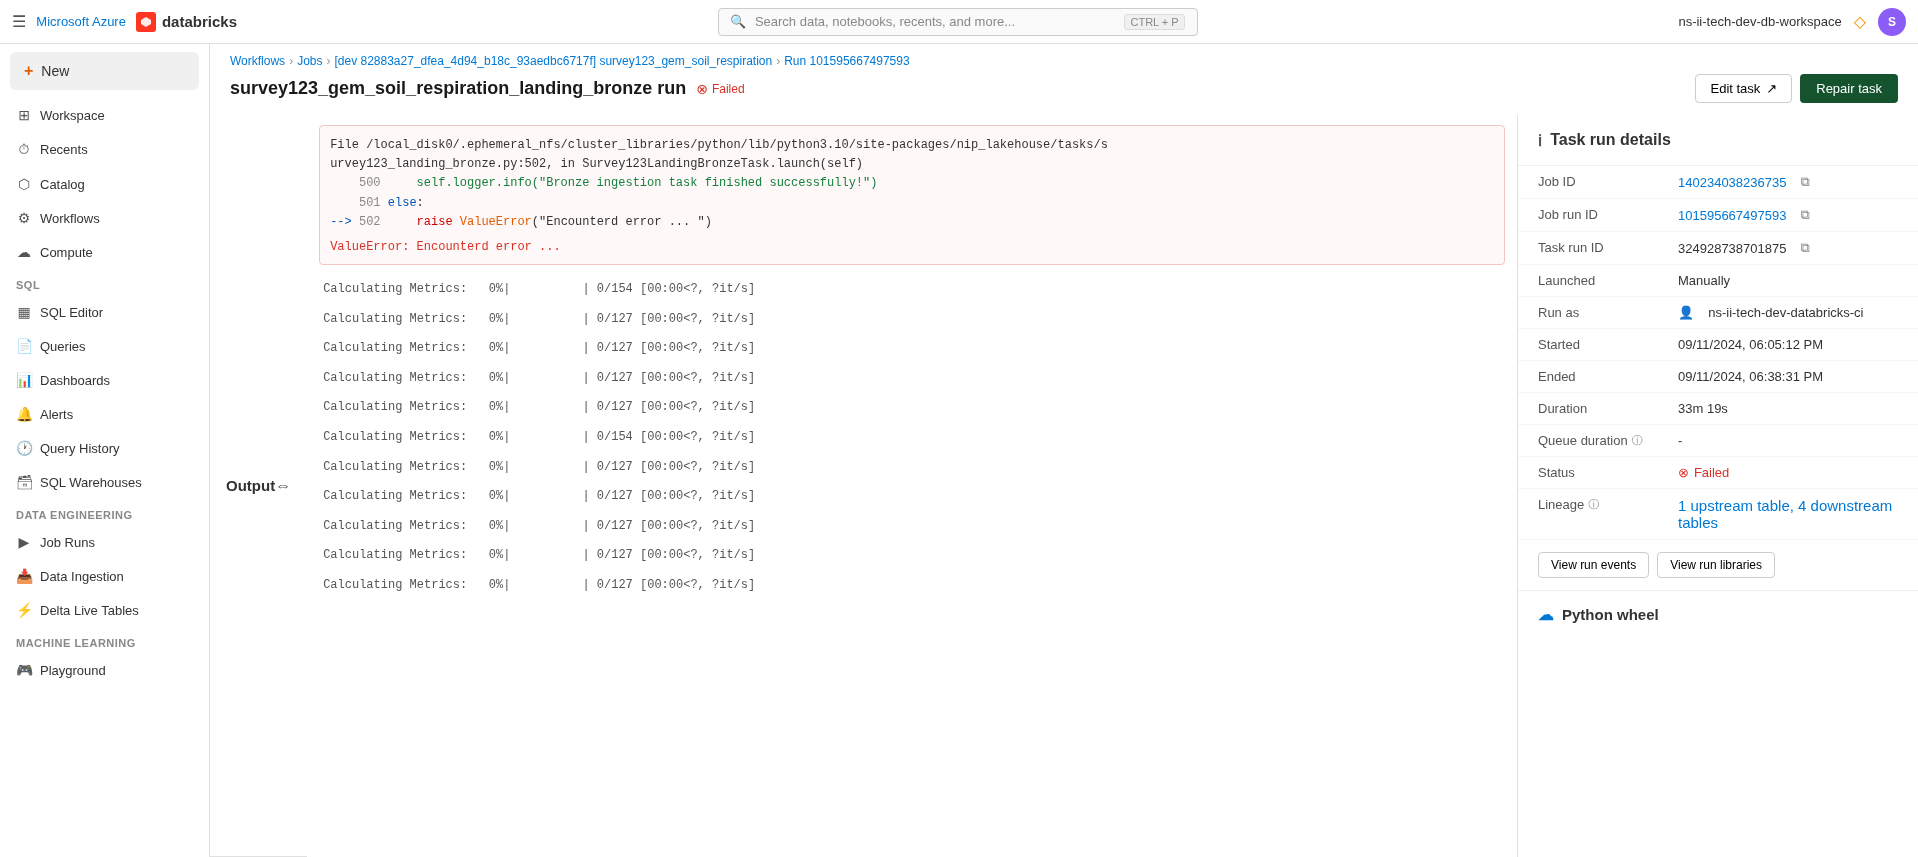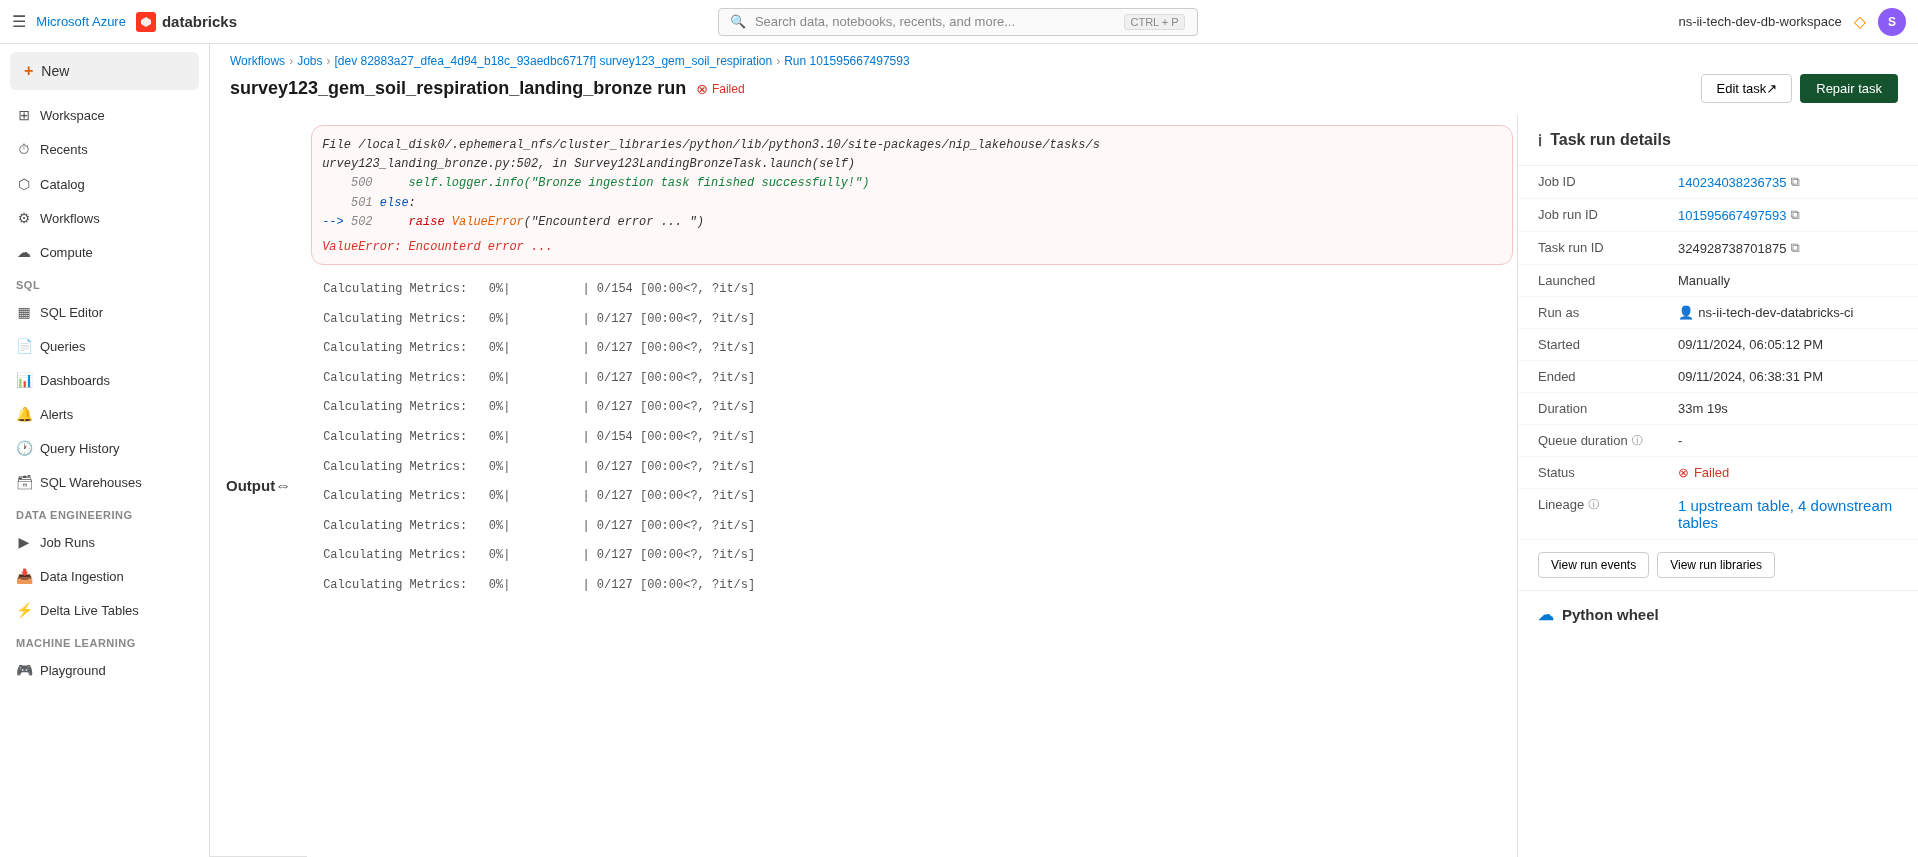--- a/index.html
+++ b/index.html
@@ -40,44 +40,44 @@
     .breadcrumb a { color: #0078d4; text-decoration: none; cursor: pointer; }
     .breadcrumb-sep { color: #999; }
 
     
     .page-header { display: flex; align-items: center; justify-content: space-between; padding: 6px 20px 12px; }
     .page-title-row { display: flex; align-items: center; gap: 10px; }
     .page-title { font-size: 18px; font-weight: 600; color: #1a1a1a; }
     .status-badge { display: flex; align-items: center; gap: 4px; font-size: 12px; color: #d93025; }
     .status-badge .fail-icon { font-size: 14px; }
     .header-actions { display: flex; gap: 8px; }
-    .btn-outline { border: 1px solid #ccc; background: #fff; padding: 6px 14px; border-radius: 4px; font-size: 13px; cursor: pointer; display: flex; align-items: center; }
+    .btn-outline { border: 1px solid #ccc; background: #fff; padding: 6px 14px; border-radius: 4px; font-size: 13px; cursor: pointer; display: flex; align-items: center; gap: 6px; }
     .btn-primary { background: #14532d; color: white; border: none; padding: 6px 16px; border-radius: 4px; font-size: 13px; cursor: pointer; font-weight: 500; }
 
     
     .content-area { display: flex; flex: 1; overflow: hidden; }
 
     
     .output-panel { flex: 1; display: flex; flex-direction: row; border-right: 1px solid #e0e0e0; overflow: hidden; }
     .output-header { display: flex; align-items: center; padding: 10px 16px; font-size: 15px; font-weight: 600; border-bottom: 1px solid #e0e0e0; }
     .output-header .expand-icon { margin-left: auto; cursor: pointer; font-size: 16px; color: #555; }
     .output-body { flex: 1; overflow-y: auto; font-family: 'Courier New', Courier, monospace; font-size: 12px; position: relative; }
-    .code-block { background: #fff8f8; border: 1px solid #f5c6c6; margin: 10px 4px; padding: 10px; border-radius: 12px; font-style: italic; }
+    .code-block { background: #fff8f8; border: 1px solid #f5c6c6; margin: 10px 12px; padding: 10px; border-radius: 4px; }
     .code-line { line-height: 1.6; white-space: pre; }
     .code-green { color: #15803d; }
     .code-blue { color: #0057b8; }
     .code-normal { color: #333; }
     .output-log { padding: 4px 16px; line-height: 1.8; color: #555; white-space: pre; }
 
     
     .details-panel { width: 400px; flex-shrink: 0; overflow-y: auto; padding: 0; }
     .details-header { display: flex; align-items: center; gap: 8px; padding: 14px 20px; font-size: 16px; font-weight: 600; border-bottom: 1px solid #eee; }
     .details-row { display: flex; align-items: flex-start; padding: 8px 20px; border-bottom: 1px solid #f5f5f5; }
     .details-label { width: 140px; font-size: 13px; color: #555; font-weight: 500; flex-shrink: 0; display: flex; align-items: center; gap: 4px; }
-    .details-value { font-size: 13px; color: #333; display: flex; align-items: center; gap: 4px; }
+    .details-value { font-size: 13px; color: #333; display: flex; align-items: center; gap: 14px; }
     .details-link { color: #0078d4; text-decoration: none; cursor: pointer; }
     .copy-icon { color: #888; cursor: pointer; font-size: 13px; }
     .status-failed { display: flex; align-items: center; gap: 5px; color: #d93025; font-size: 13px; }
     .lineage-link { color: #0078d4; text-decoration: none; cursor: pointer; font-size: 15px; }
     .details-actions { display: flex; gap: 8px; padding: 12px 20px; }
     .btn-outline-sm { border: 1px solid #ccc; background: #fff; padding: 5px 12px; border-radius: 4px; font-size: 12px; cursor: pointer; }
 
     
     .section-divider { border: none; border-top: 1px solid #eee; }
     .python-wheel-section { padding: 14px 20px 0; }

